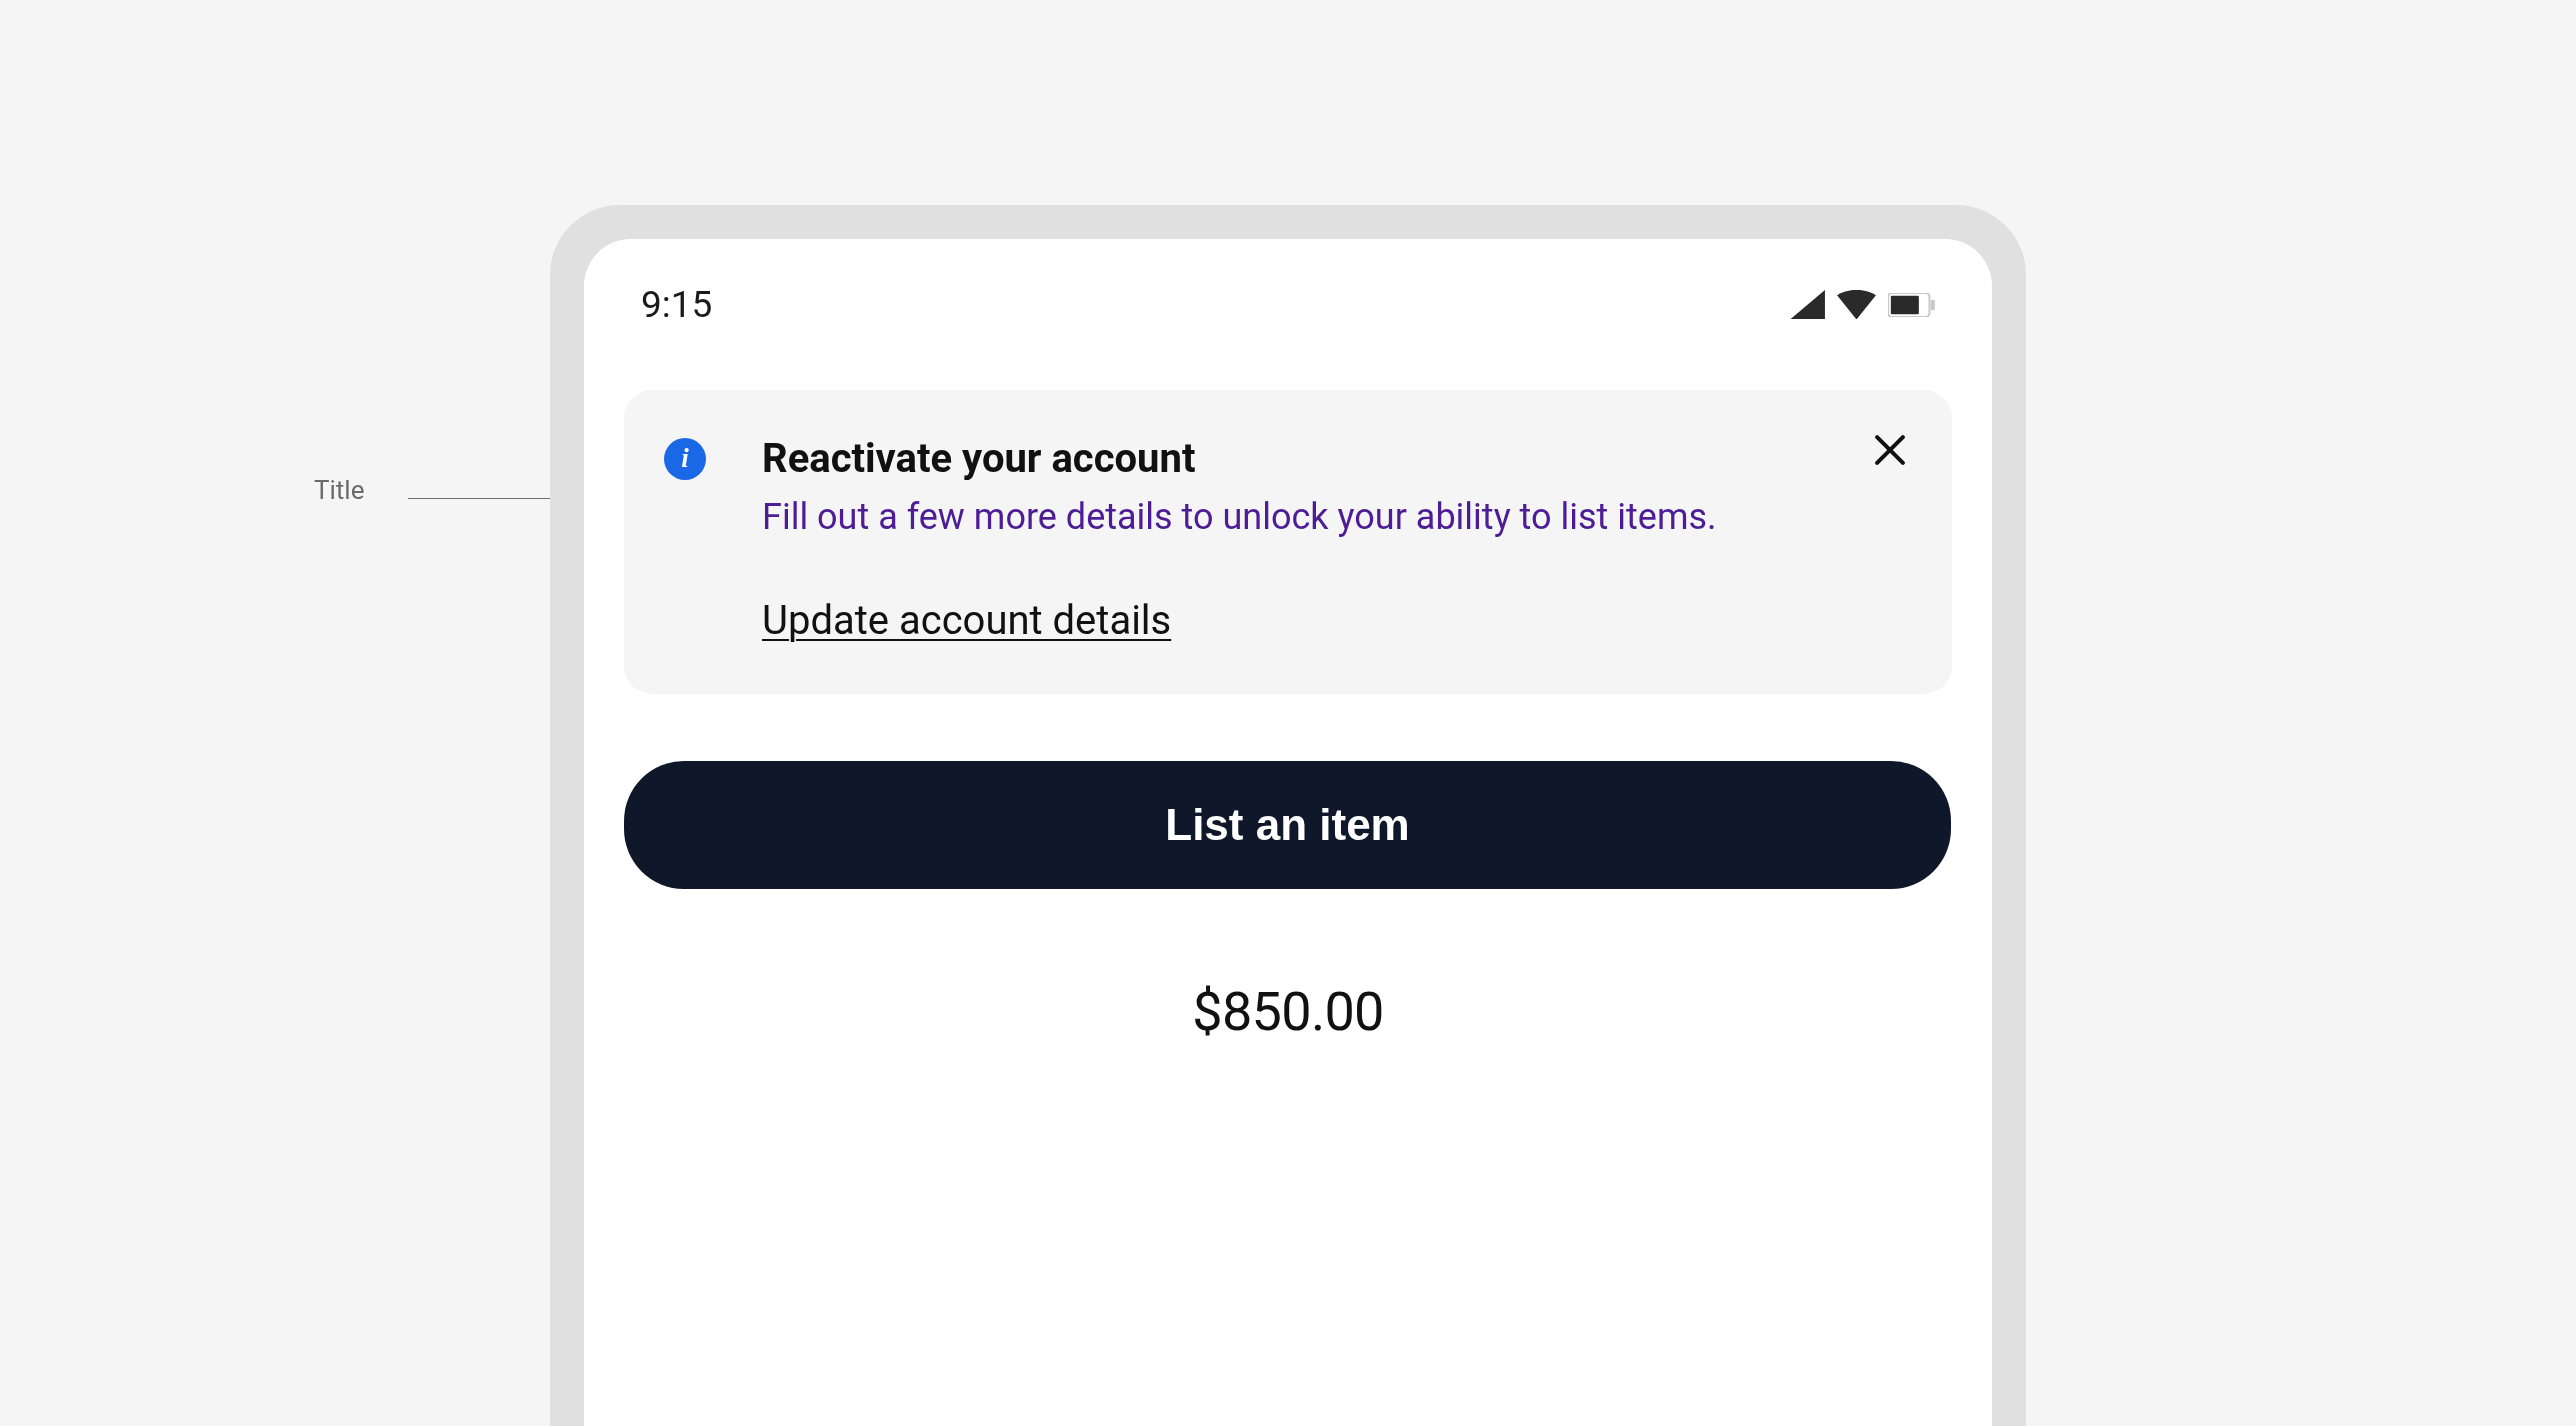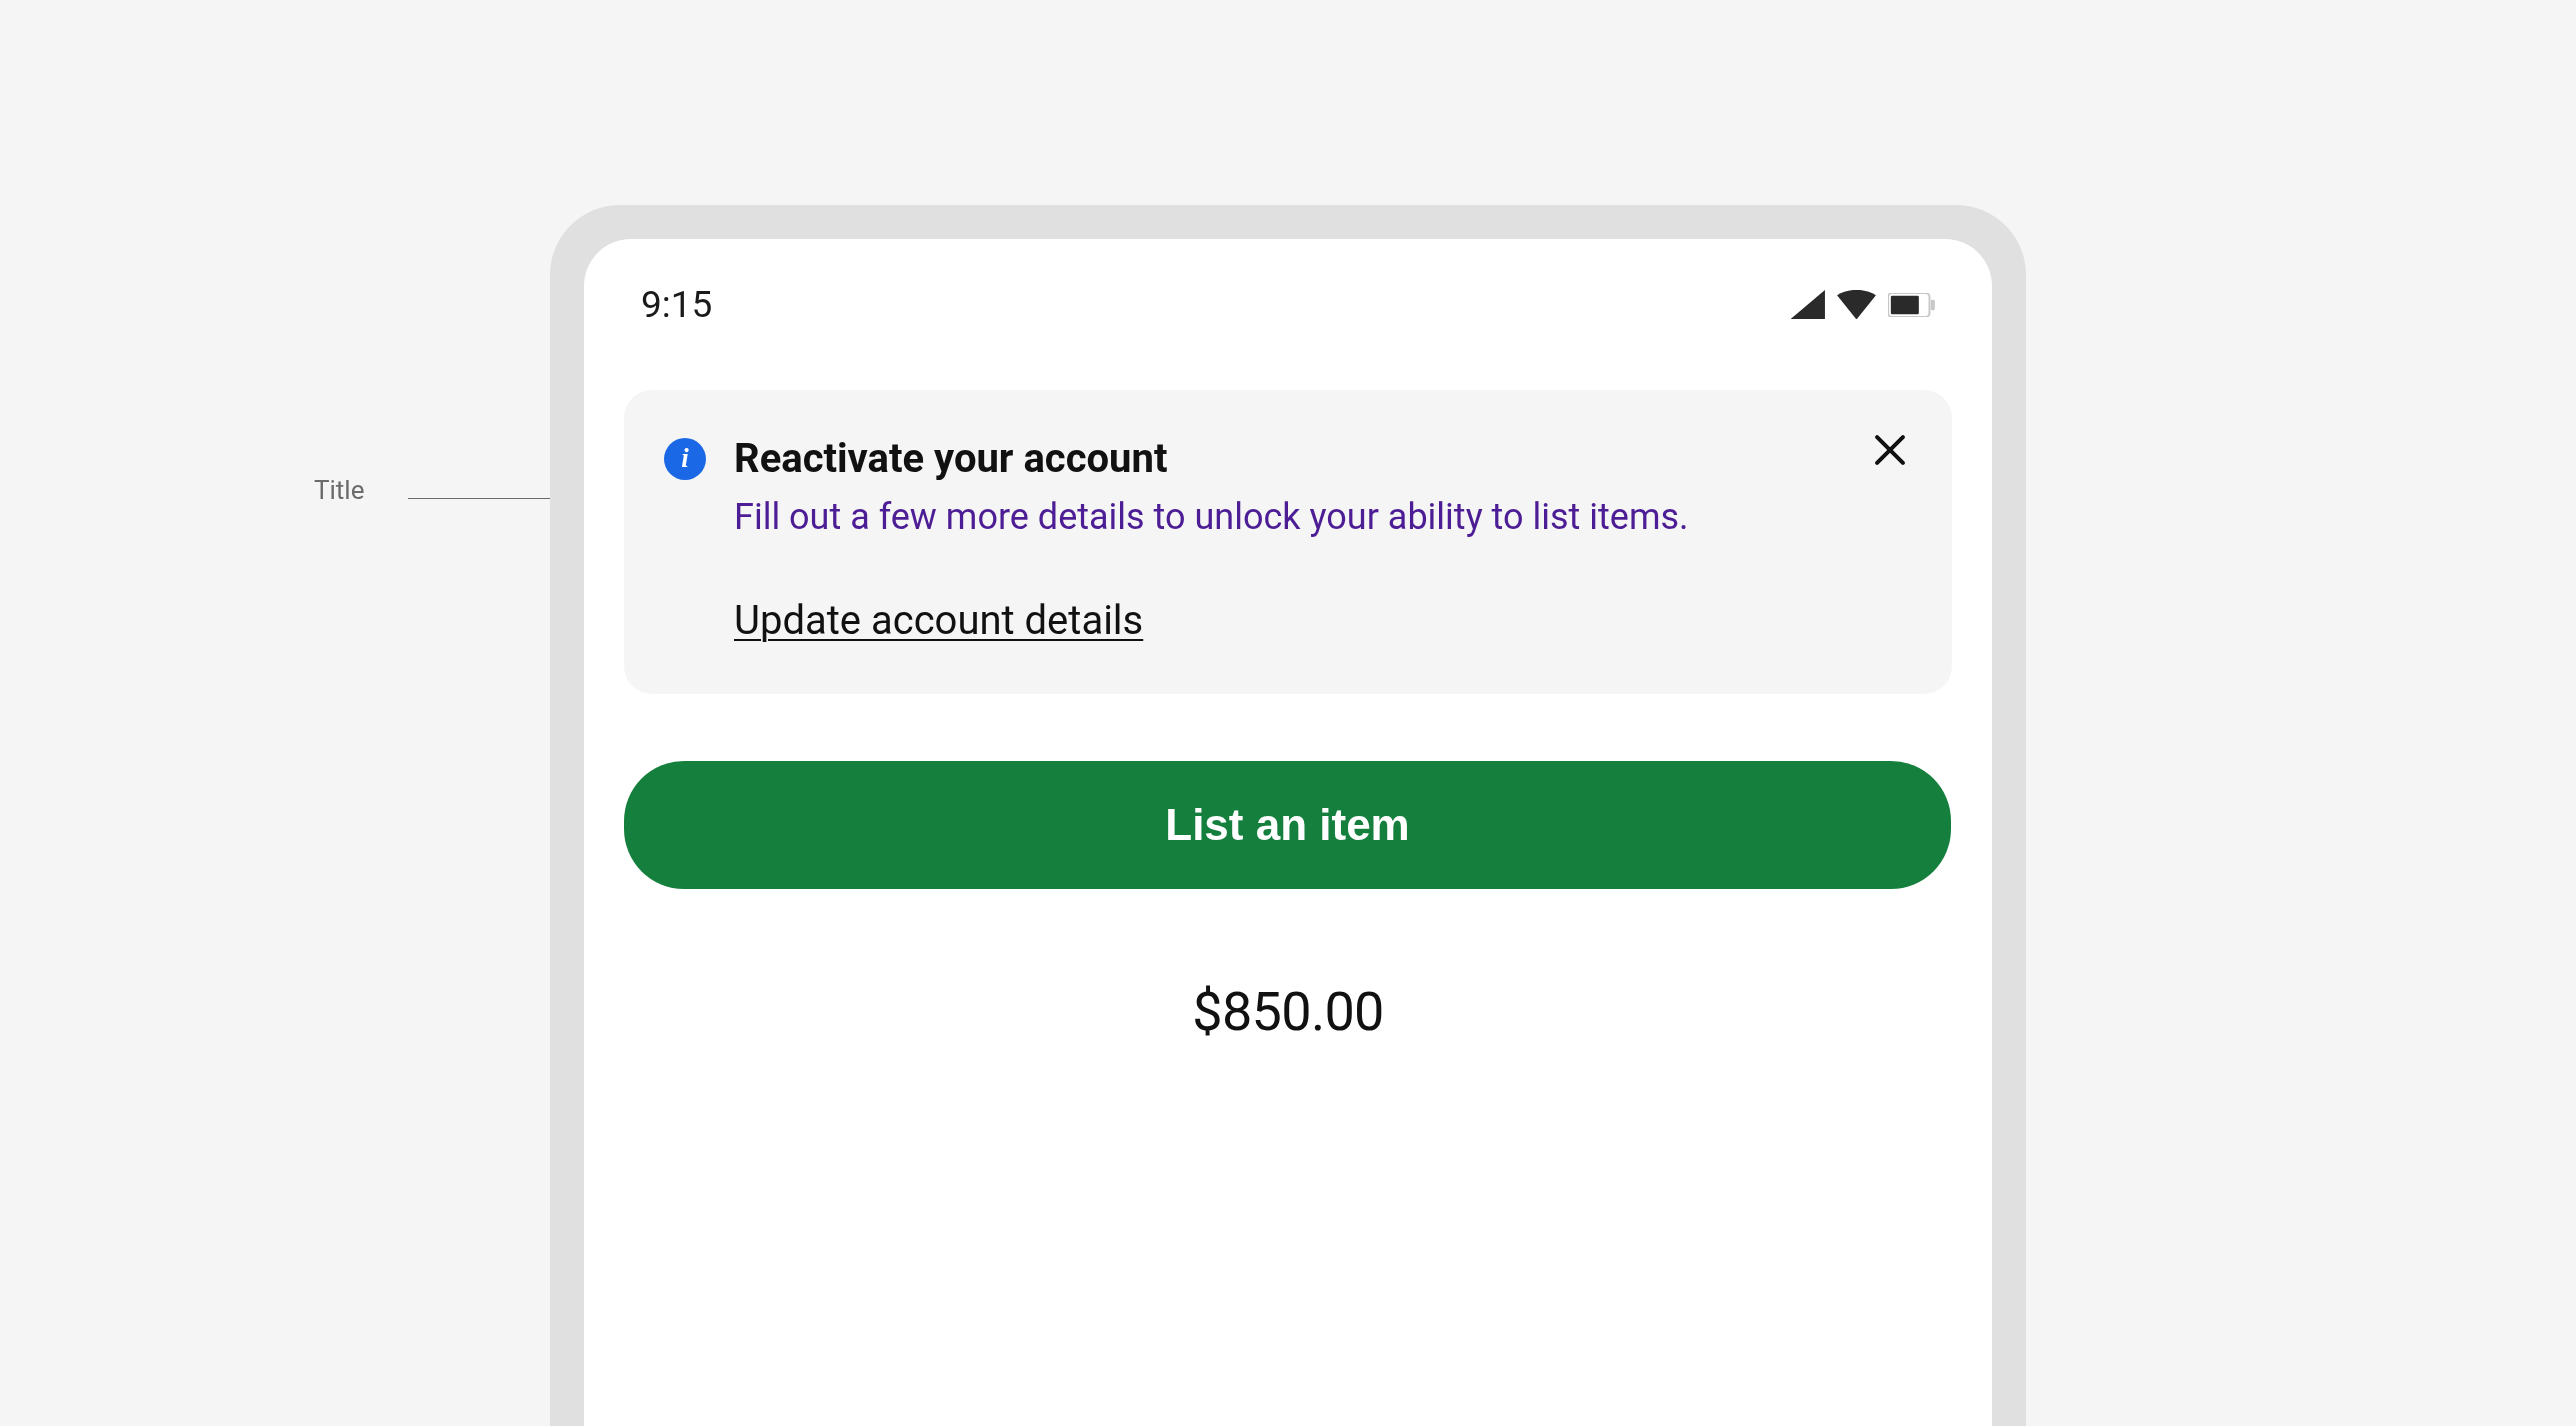--- a/index.html
+++ b/index.html
@@ -79,20 +79,21 @@
     .info-icon-inner {
       color: #fff;
       font-weight: 700;
       font-size: 27px;
       font-family: Georgia, serif;
       font-style: italic;
     }
     .alert-content {
       flex: 1;
       padding-right: 67px;
+      margin-left: 28px;
     }
     .alert-title {
       font-size: 40px;
       font-weight: 700;
       color: #111;
       margin-bottom: 8px;
       line-height: 1.25;
     }
     .alert-body {
       font-size: 36px;
@@ -119,21 +120,21 @@
       display: flex;
       align-items: center;
       justify-content: center;
       cursor: pointer;
       background: transparent;
       border: none;
     }
     .close-btn svg { display: block; }
     .primary-btn {
       margin: 67px 40px 0 40px;
-      background: #15803d;
+      background: #0f172a;
       color: #fff;
       font-size: 44px;
       font-weight: 700;
       border: none;
       border-radius: 60px;
       padding: 39px 0;
       width: calc(100% - 81px);
       cursor: pointer;
       text-align: center;
     }

